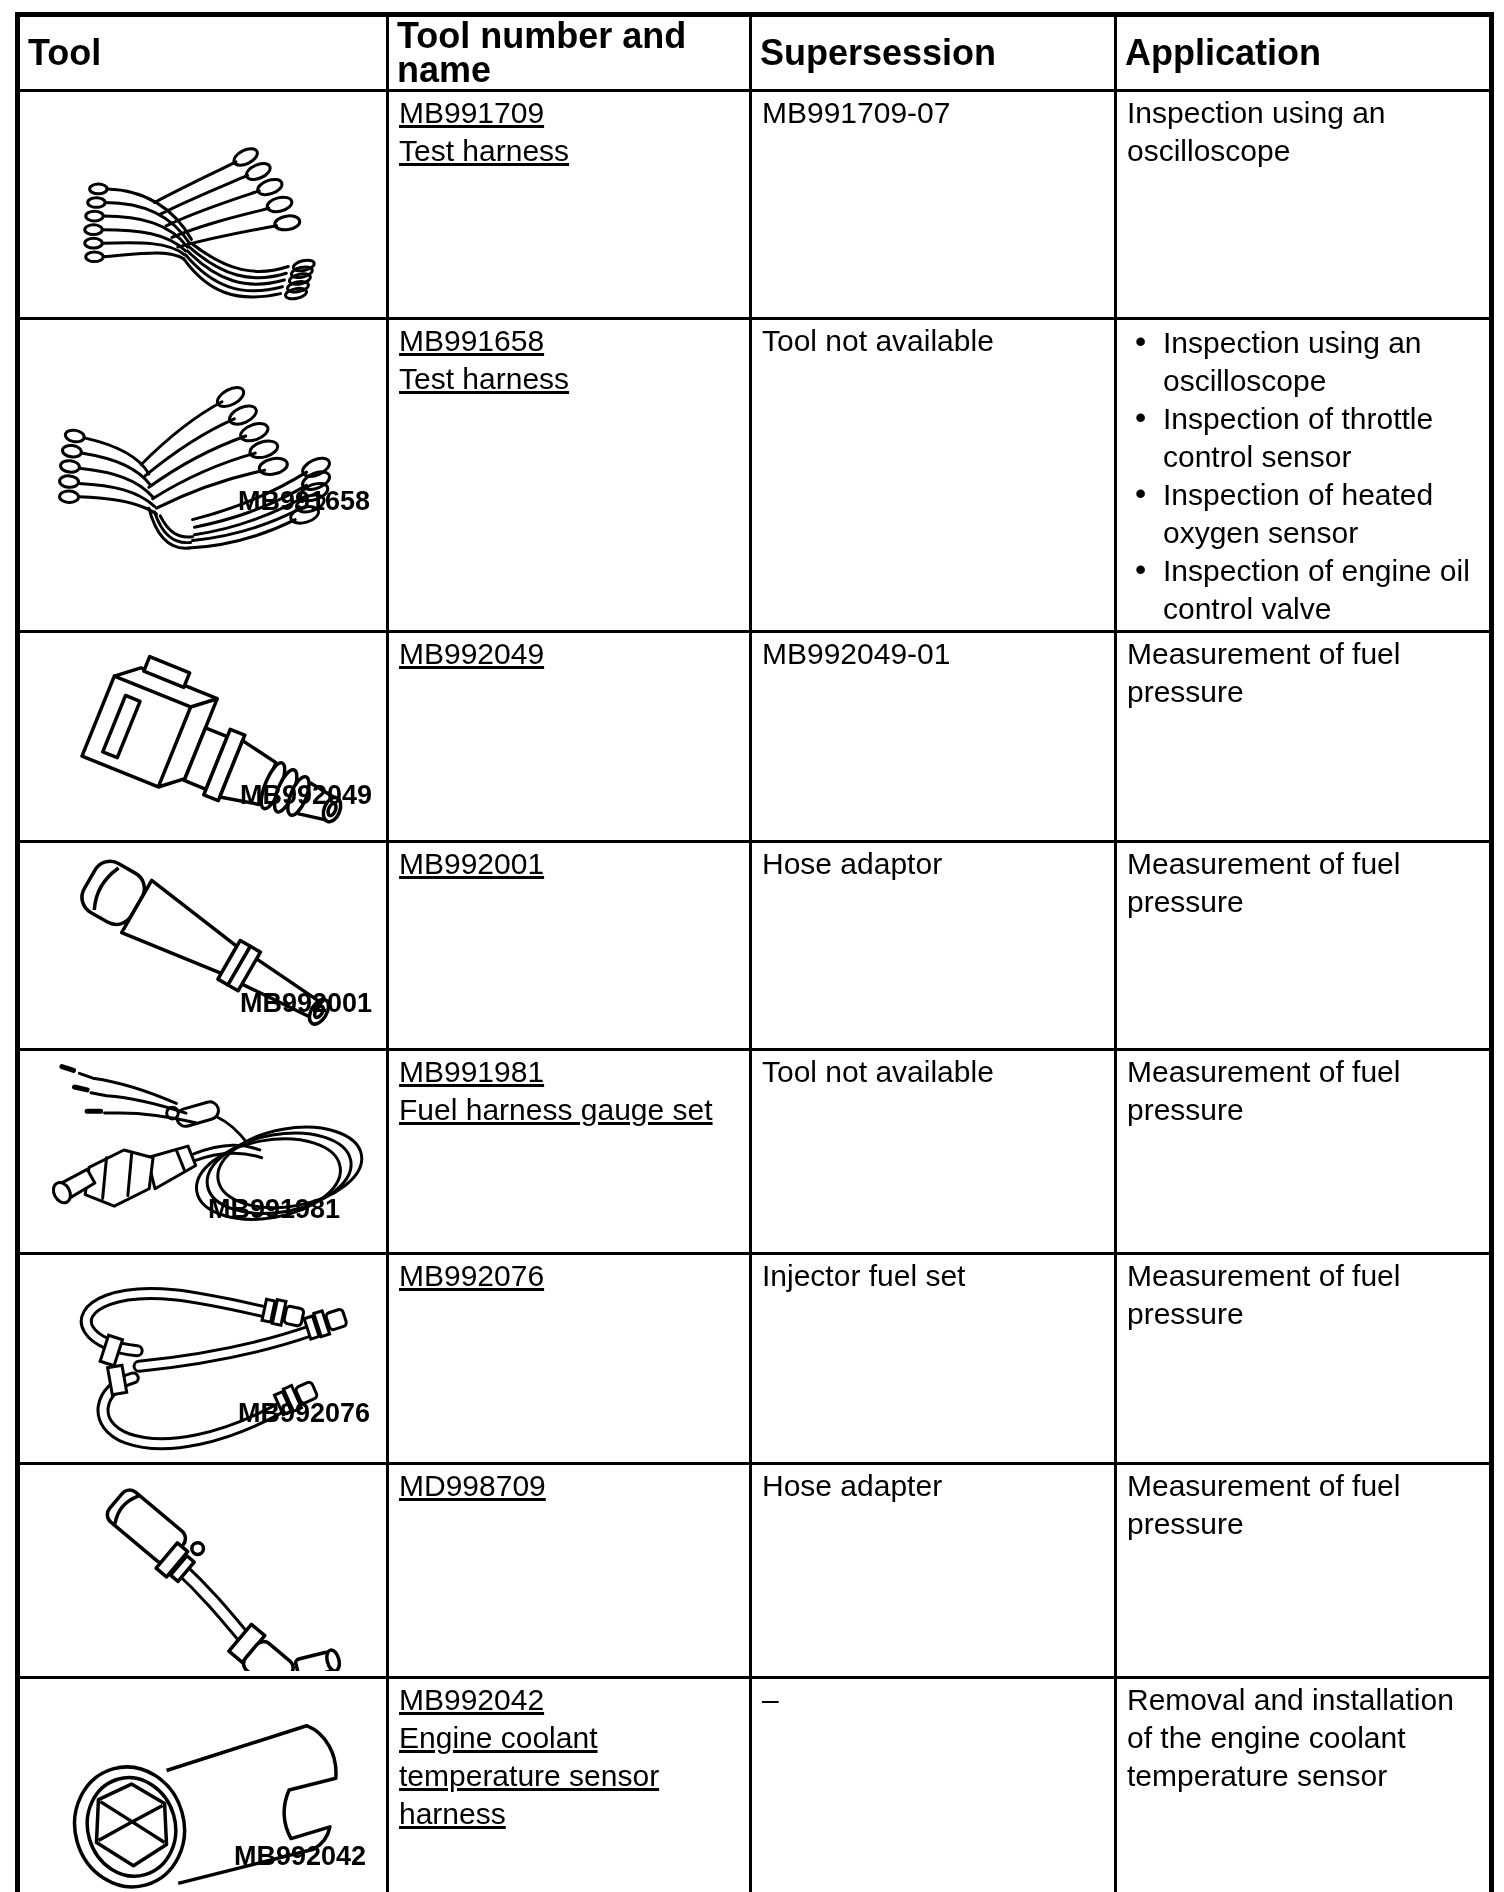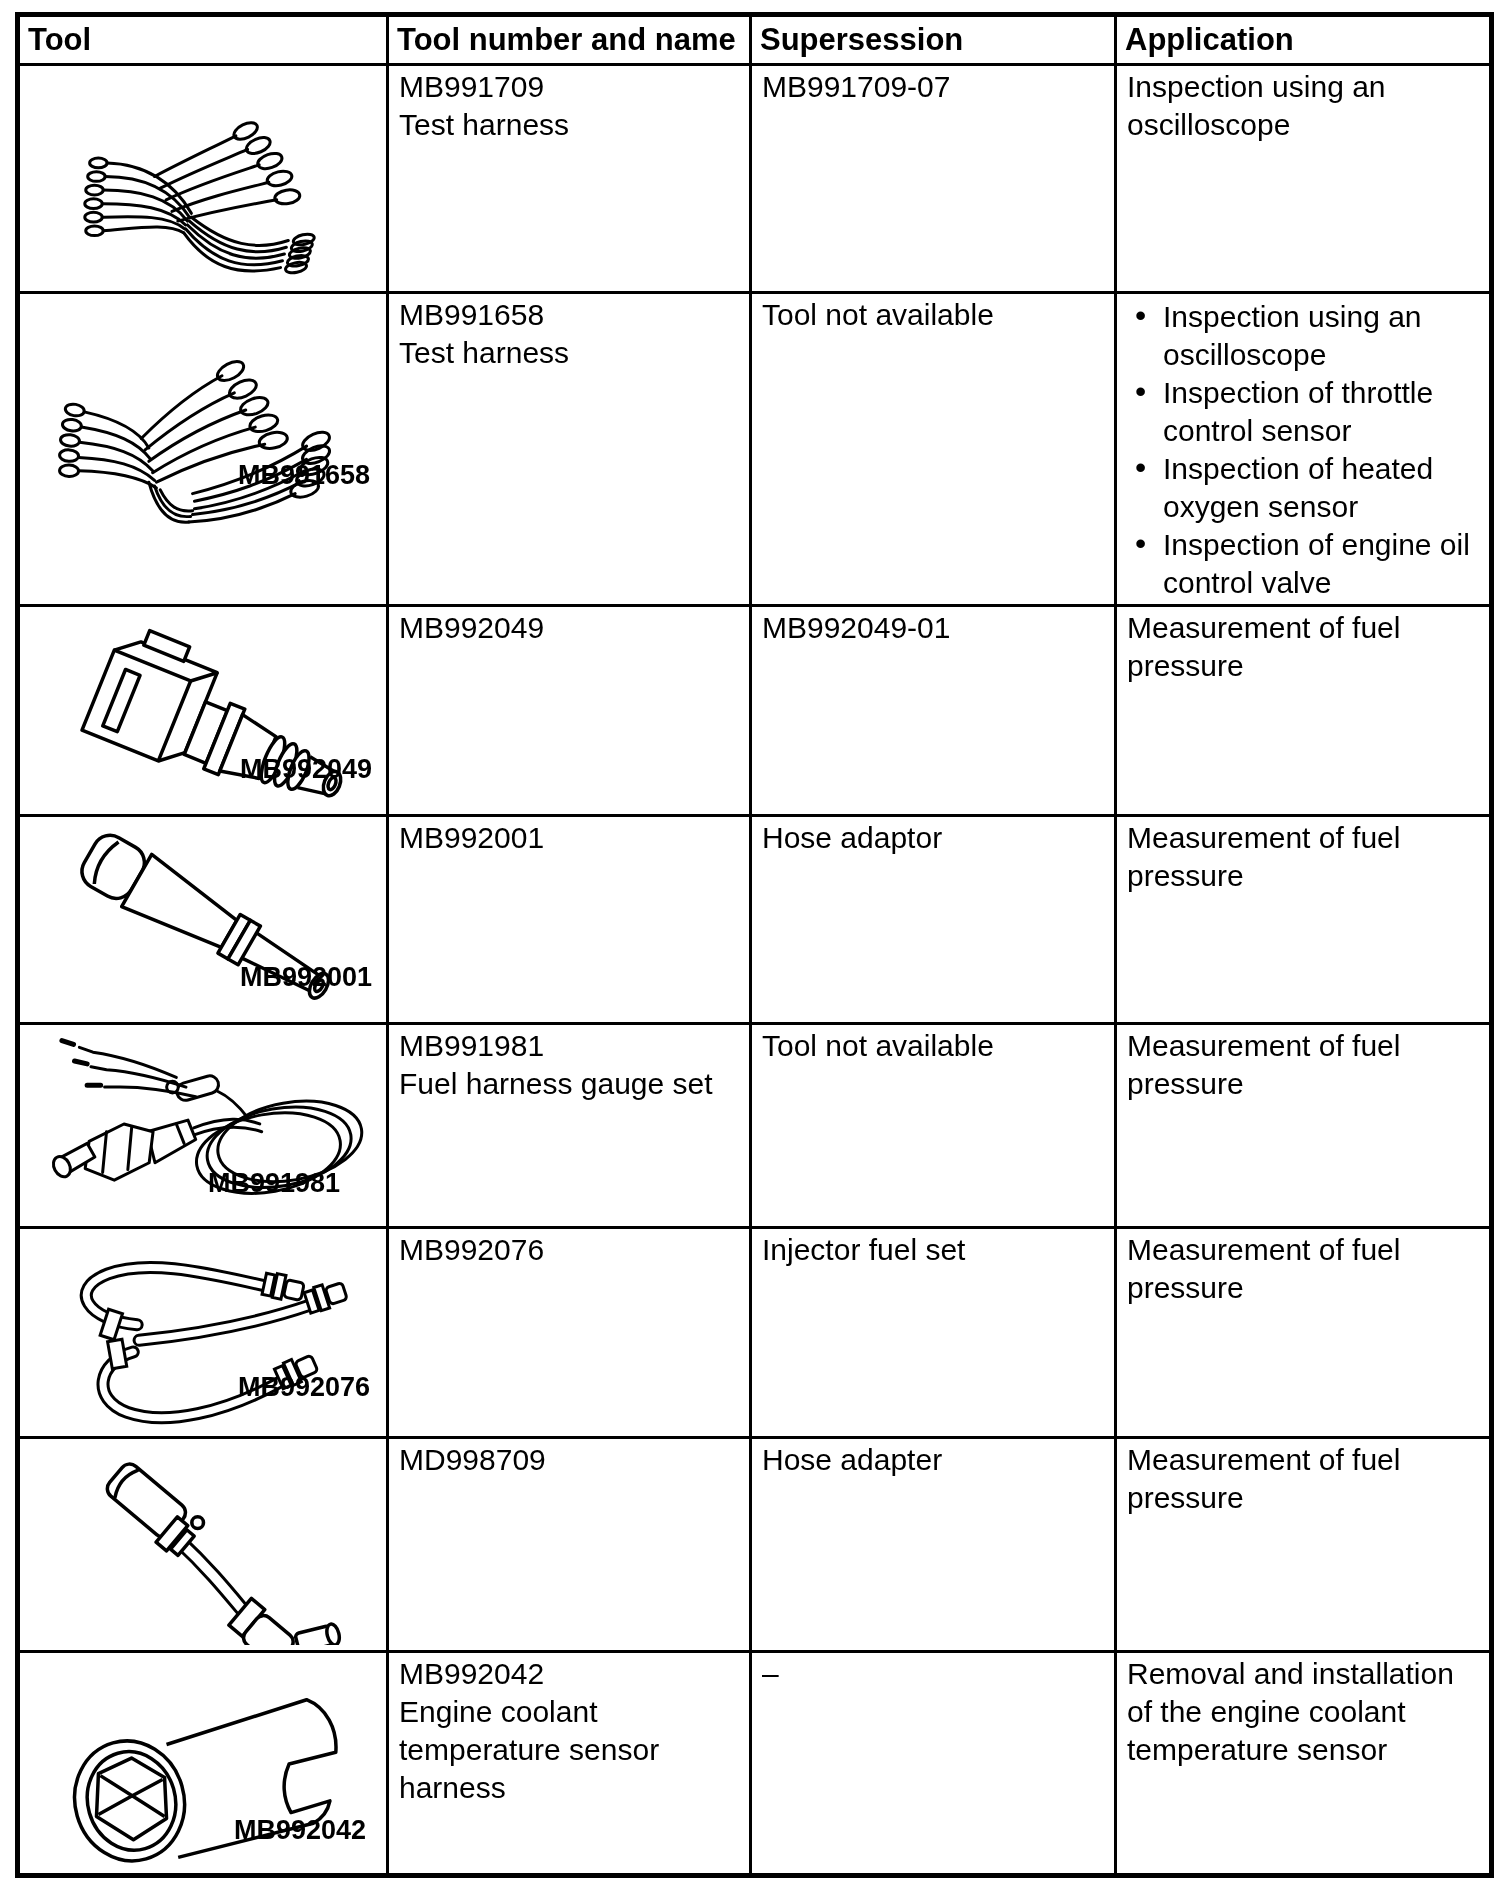--- a/index.html
+++ b/index.html
@@ -3,34 +3,34 @@
 <meta charset="utf-8">
 <style>
   html,body{margin:0;padding:0;background:#fff;}
   body{width:1504px;height:1892px;overflow:hidden;color:#000;
        font-family:"Liberation Sans",sans-serif;}
   table.tools{border-collapse:collapse;table-layout:fixed;
        margin:12px 15px 0 15px;width:1474px;border:5px solid #000;}
   th,td{border:3px solid #000;vertical-align:top;
        font-size:30px;line-height:38px;padding:2px 10px 2px 10px;
        overflow:hidden;}
-  th{text-align:left;font-weight:bold;font-size:31px;line-height:34px;
+  th{text-align:left;font-weight:bold;font-size:36px;line-height:34px;
        height:42px;vertical-align:middle;padding:2px 8px;}
   tr.r1{height:228px}tr.r2{height:292px}tr.r3{height:210px}tr.r4{height:208px}
   tr.r5{height:204px}tr.r6{height:210px}tr.r7{height:214px}tr.r8{height:224px}
   td.tool-cell{position:relative;padding:0;}
   td.tool-cell svg{display:block;margin:2px auto 0 auto;}
   .tool-label{position:absolute;font-weight:bold;font-size:27px;white-space:nowrap;}
   .lbl-r2{top:162px;right:16px;}
   .lbl-r3{bottom:26px;right:14px;}
   .lbl-r4{bottom:26px;right:14px;}
   .lbl-r5{bottom:24px;right:46px;}
   .lbl-r6{bottom:30px;right:16px;}
   .lbl-r8{bottom:24px;right:20px;}
-  .num,.nm{display:block;}
+  .num,.nm{display:block;text-decoration:underline;}
   ul.bullets{margin:2px 0 0 0;padding:0;list-style:none;}
   ul.bullets li{position:relative;padding-left:36px;margin:0;}
   ul.bullets li::before{content:"•";position:absolute;left:8px;top:-2px;
        font-size:32px;}
   svg *{vector-effect:non-scaling-stroke;}
 </style>
 </head>
 <body>
 
 <table class="tools">

